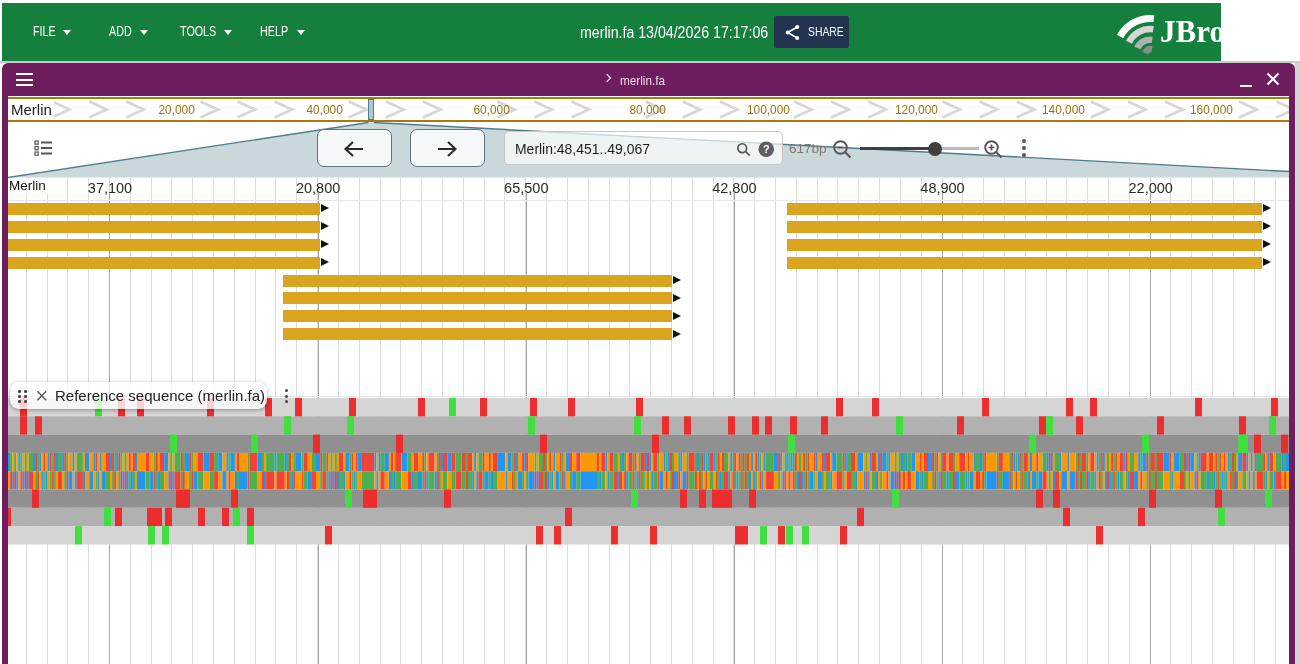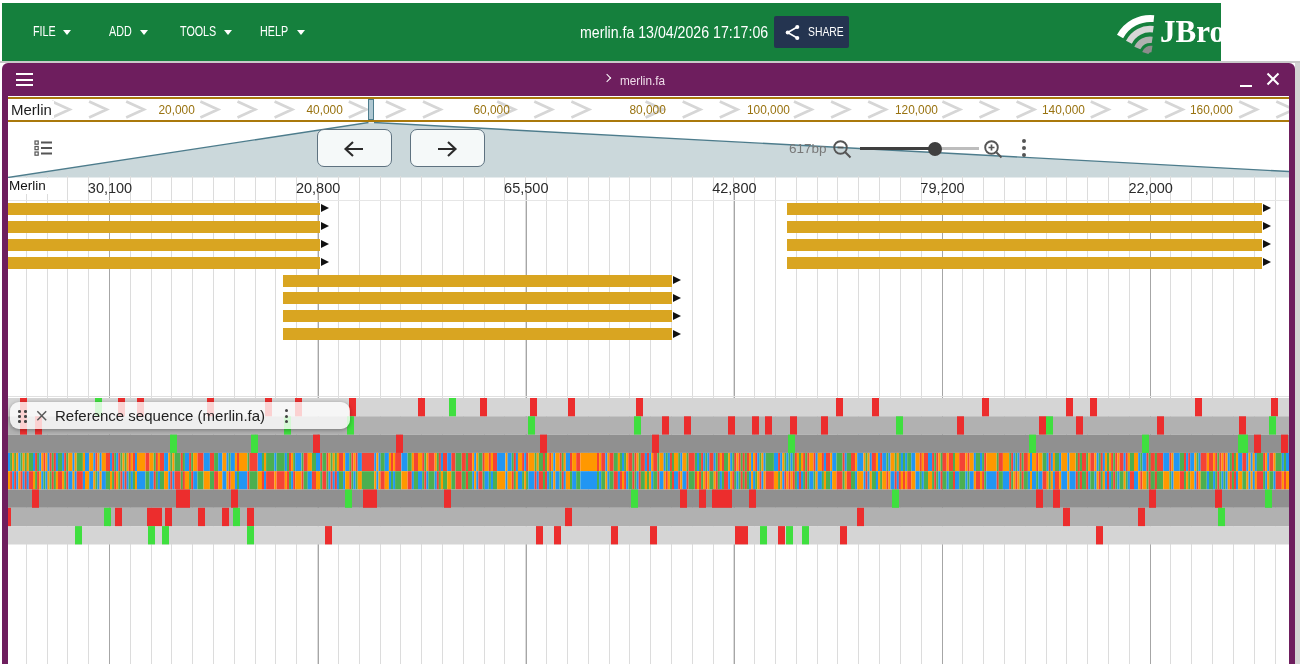--- a/index.html
+++ b/index.html
@@ -156,20 +156,31 @@
     <path d="M7 4.6 h11 M7 10.1 h11 M7 15.6 h11" stroke="#555" stroke-width="2"></path>
   </svg>
   <div class="navbtn" style="left:308.5px"></div>
   <svg class="abs" style="left:334px;top:15px" width="24" height="24" viewBox="0 0 24 24">
     <path d="M21 12 H4 M11 5 l-7.5 7 L11 19" stroke="#2b2b2b" stroke-width="2.1" fill="none"></path>
   </svg>
   <div class="navbtn" style="left:401.5px"></div>
   <svg class="abs" style="left:427px;top:15px" width="24" height="24" viewBox="0 0 24 24">
     <path d="M3 12 H20 M13 5 l7.5 7 L13 19" stroke="#2b2b2b" stroke-width="2.1" fill="none"></path>
   </svg>
+  <div id="searchbox">
+    <span>Merlin:48,451..49,067</span>
+    <svg class="abs" style="left:231px;top:10px" width="15" height="15" viewBox="0 0 17 17">
+      <circle cx="7" cy="7" r="5" stroke="#555" stroke-width="1.9" fill="none"></circle>
+      <path d="M11 11 L15.5 15.5" stroke="#555" stroke-width="1.9"></path>
+    </svg>
+    <svg class="abs" style="left:253px;top:8.5px" width="16.5" height="16.5" viewBox="0 0 18 18">
+      <circle cx="9" cy="9" r="8.5" fill="#5b5f63"></circle>
+      <text x="9" y="13.2" font-size="12" font-weight="bold" fill="#fff" text-anchor="middle" font-family="Liberation Sans, sans-serif">?</text>
+    </svg>
+  </div>
   <div id="bp617">617bp</div>
   <svg class="abs" style="left:824px;top:17px" width="21" height="21" viewBox="0 0 21 21">
     <circle cx="8.5" cy="8.5" r="6.3" stroke="#555" stroke-width="1.9" fill="none"></circle>
     <path d="M5.5 8.5 h6" stroke="#555" stroke-width="1.7"></path>
     <path d="M13.3 13.3 L18.5 18.5" stroke="#555" stroke-width="2"></path>
   </svg>
   <div class="abs" style="left:852px;top:25.7px;width:74px;height:2.8px;background:#3f3f3f"></div>
   <div class="abs" style="left:926px;top:25.9px;width:45px;height:2.4px;background:#bdbdbd"></div>
   <div class="abs" style="left:919.5px;top:20px;width:14px;height:14px;border-radius:50%;background:#3f3f3f"></div>
   <svg class="abs" style="left:975px;top:17px" width="21" height="21" viewBox="0 0 21 21">
@@ -179,25 +190,25 @@
   </svg>
   <div id="vdots" class="abs" style="left:1014px;top:17px;width:5px;height:20px">
     <div style="top:0"></div>
         <div style="top:7.3px"></div>
         <div style="top:14.6px"></div>
   </div>
 </div>
 
 <div id="grid"></div>
 <div id="gridmaj"></div>
-<div class="rlab" style="left:110.0px">30,100</div>
+<div class="rlab" style="left:110.0px">37,100</div>
     <div class="rlab" style="left:318.1px">20,800</div>
     <div class="rlab" style="left:526.3px">65,500</div>
     <div class="rlab" style="left:734.4px">42,800</div>
-    <div class="rlab" style="left:942.5px">79,200</div>
+    <div class="rlab" style="left:942.5px">48,900</div>
     <div class="rlab" style="left:1150.7px">22,000</div>
 <div id="rmerlin">Merlin</div>
 <div class="hline" style="top:200px"></div>
 
 <div class="gbar" style="left:8.0px;top:202.6px;width:312.0px"></div>
     <div class="garr" style="left:321.0px;top:204.2px"></div>
     <div class="gbar" style="left:8.0px;top:220.6px;width:312.0px"></div>
     <div class="garr" style="left:321.0px;top:222.2px"></div>
     <div class="gbar" style="left:8.0px;top:238.6px;width:312.0px"></div>
     <div class="garr" style="left:321.0px;top:240.2px"></div>
@@ -1202,21 +1213,21 @@
       <rect x="1088.0" y="128.1" width="7" height="18.3" fill="#ec2d2d"></rect>
       <rect x="67.0" y="128.1" width="7" height="18.3" fill="#3fdf3f"></rect>
       <rect x="140.0" y="128.1" width="7" height="18.3" fill="#3fdf3f"></rect>
       <rect x="154.0" y="128.1" width="7" height="18.3" fill="#3fdf3f"></rect>
       <rect x="239.0" y="128.1" width="7" height="18.3" fill="#3fdf3f"></rect>
       <rect x="752.0" y="128.1" width="7" height="18.3" fill="#3fdf3f"></rect>
       <rect x="778.0" y="128.1" width="7" height="18.3" fill="#3fdf3f"></rect>
       <rect x="794.0" y="128.1" width="7" height="18.3" fill="#3fdf3f"></rect>
 </svg>
 
-<div class="chip" style="left:10px;top:402px;width:340px;height:27px">
+<div class="chip" style="left:10px;top:382px;width:257px;height:27px">
   <div class="hdl" style="left:8px">
         <i style="left:0;top:0"></i>
         <i style="left:6px;top:0"></i>
     <i style="left:0;top:5px"></i>
         <i style="left:6px;top:5px"></i>
     <i style="left:0;top:10px"></i>
         <i style="left:6px;top:10px"></i>
       </div>
   <svg class="abs" style="left:25.5px;top:8px" width="11.5" height="11.5" viewBox="0 0 13 13">
     <path d="M1.5 1.5 L11.5 11.5 M11.5 1.5 L1.5 11.5" stroke="#5a5a5a" stroke-width="1.7"></path>

